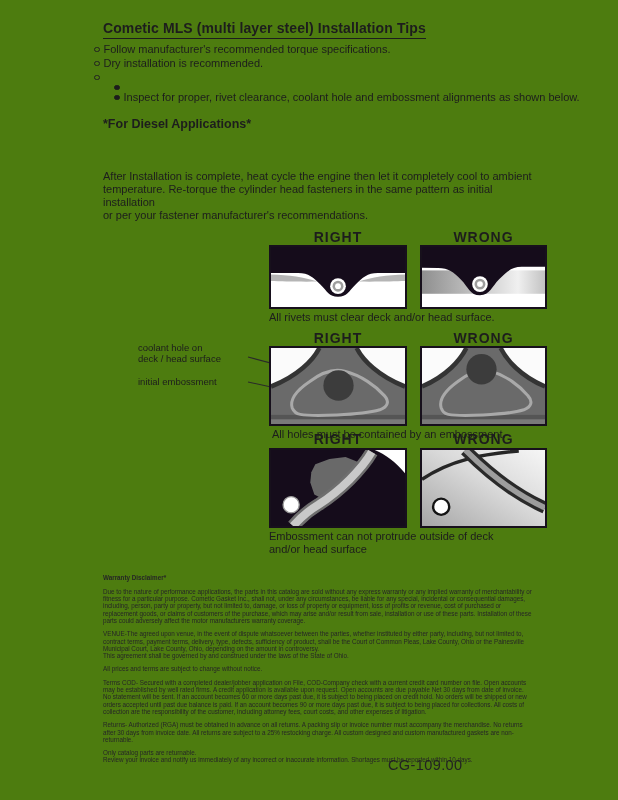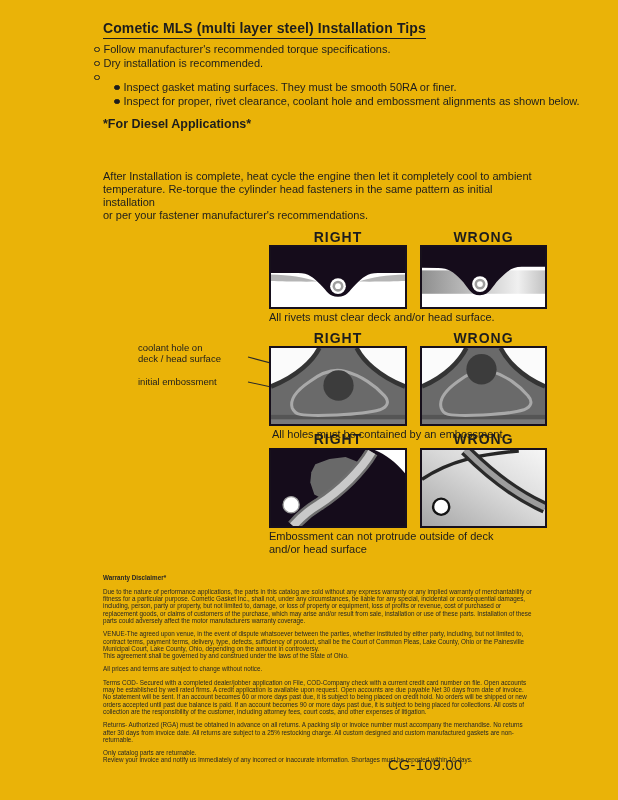--- a/index.html
+++ b/index.html
@@ -1,16 +1,16 @@
 <!DOCTYPE html>
 <html><head>
 <meta charset="utf-8">
 <style>
   html,body{margin:0;padding:0;background:#ffffff;}
-  .page{position:relative;width:618px;height:800px;background:#eab308;overflow:hidden;
+  .page{position:relative;width:618px;height:800px;background:#4d7c0f;overflow:hidden;
         font-family:"Liberation Sans",sans-serif;color:#1d1d1d;}
   .abs{position:absolute;}
   .title{left:103px;top:20px;font-size:14px;font-weight:bold;
          border-bottom:1.6px solid #1d1d1d;padding-bottom:2px;letter-spacing:.1px;}
   .bullets{left:94px;top:42px;font-size:11px;line-height:14px;}
   .brow{display:flex;align-items:flex-start;}
   .bdot{width:3.5px;height:3.5px;border:1px solid #222;border-radius:50%;
         margin:4.5px 4px 0 0;flex:0 0 auto;}
   .brow.sub{margin-left:20px;}
   .bdot.solid{background:#1d1d1d;border-color:#1d1d1d;}
@@ -43,21 +43,20 @@
       </div>
     <div class="brow">
         <span class="bdot"></span>
         <span>Dry installation is recommended.</span>
       </div>
     <div class="brow">
         <span class="bdot"></span>
       </div>
     <div class="brow sub">
         <span class="bdot solid"></span>
-        <span>Inspect gasket mating surfaces.  They must be smooth 50RA or finer.</span>
       </div>
     <div class="brow sub">
         <span class="bdot solid"></span>
         <span>Inspect for proper, rivet clearance, coolant hole and embossment alignments as shown below.</span>
       </div>
   </div>
 
   <div class="abs h2">*For Diesel Applications*</div>
   <div class="abs para" style="top:170px">After Installation is complete, heat cycle the engine then let it completely cool to ambient
 temperature. Re-torque the cylinder head fasteners in the same pattern as initial installation

